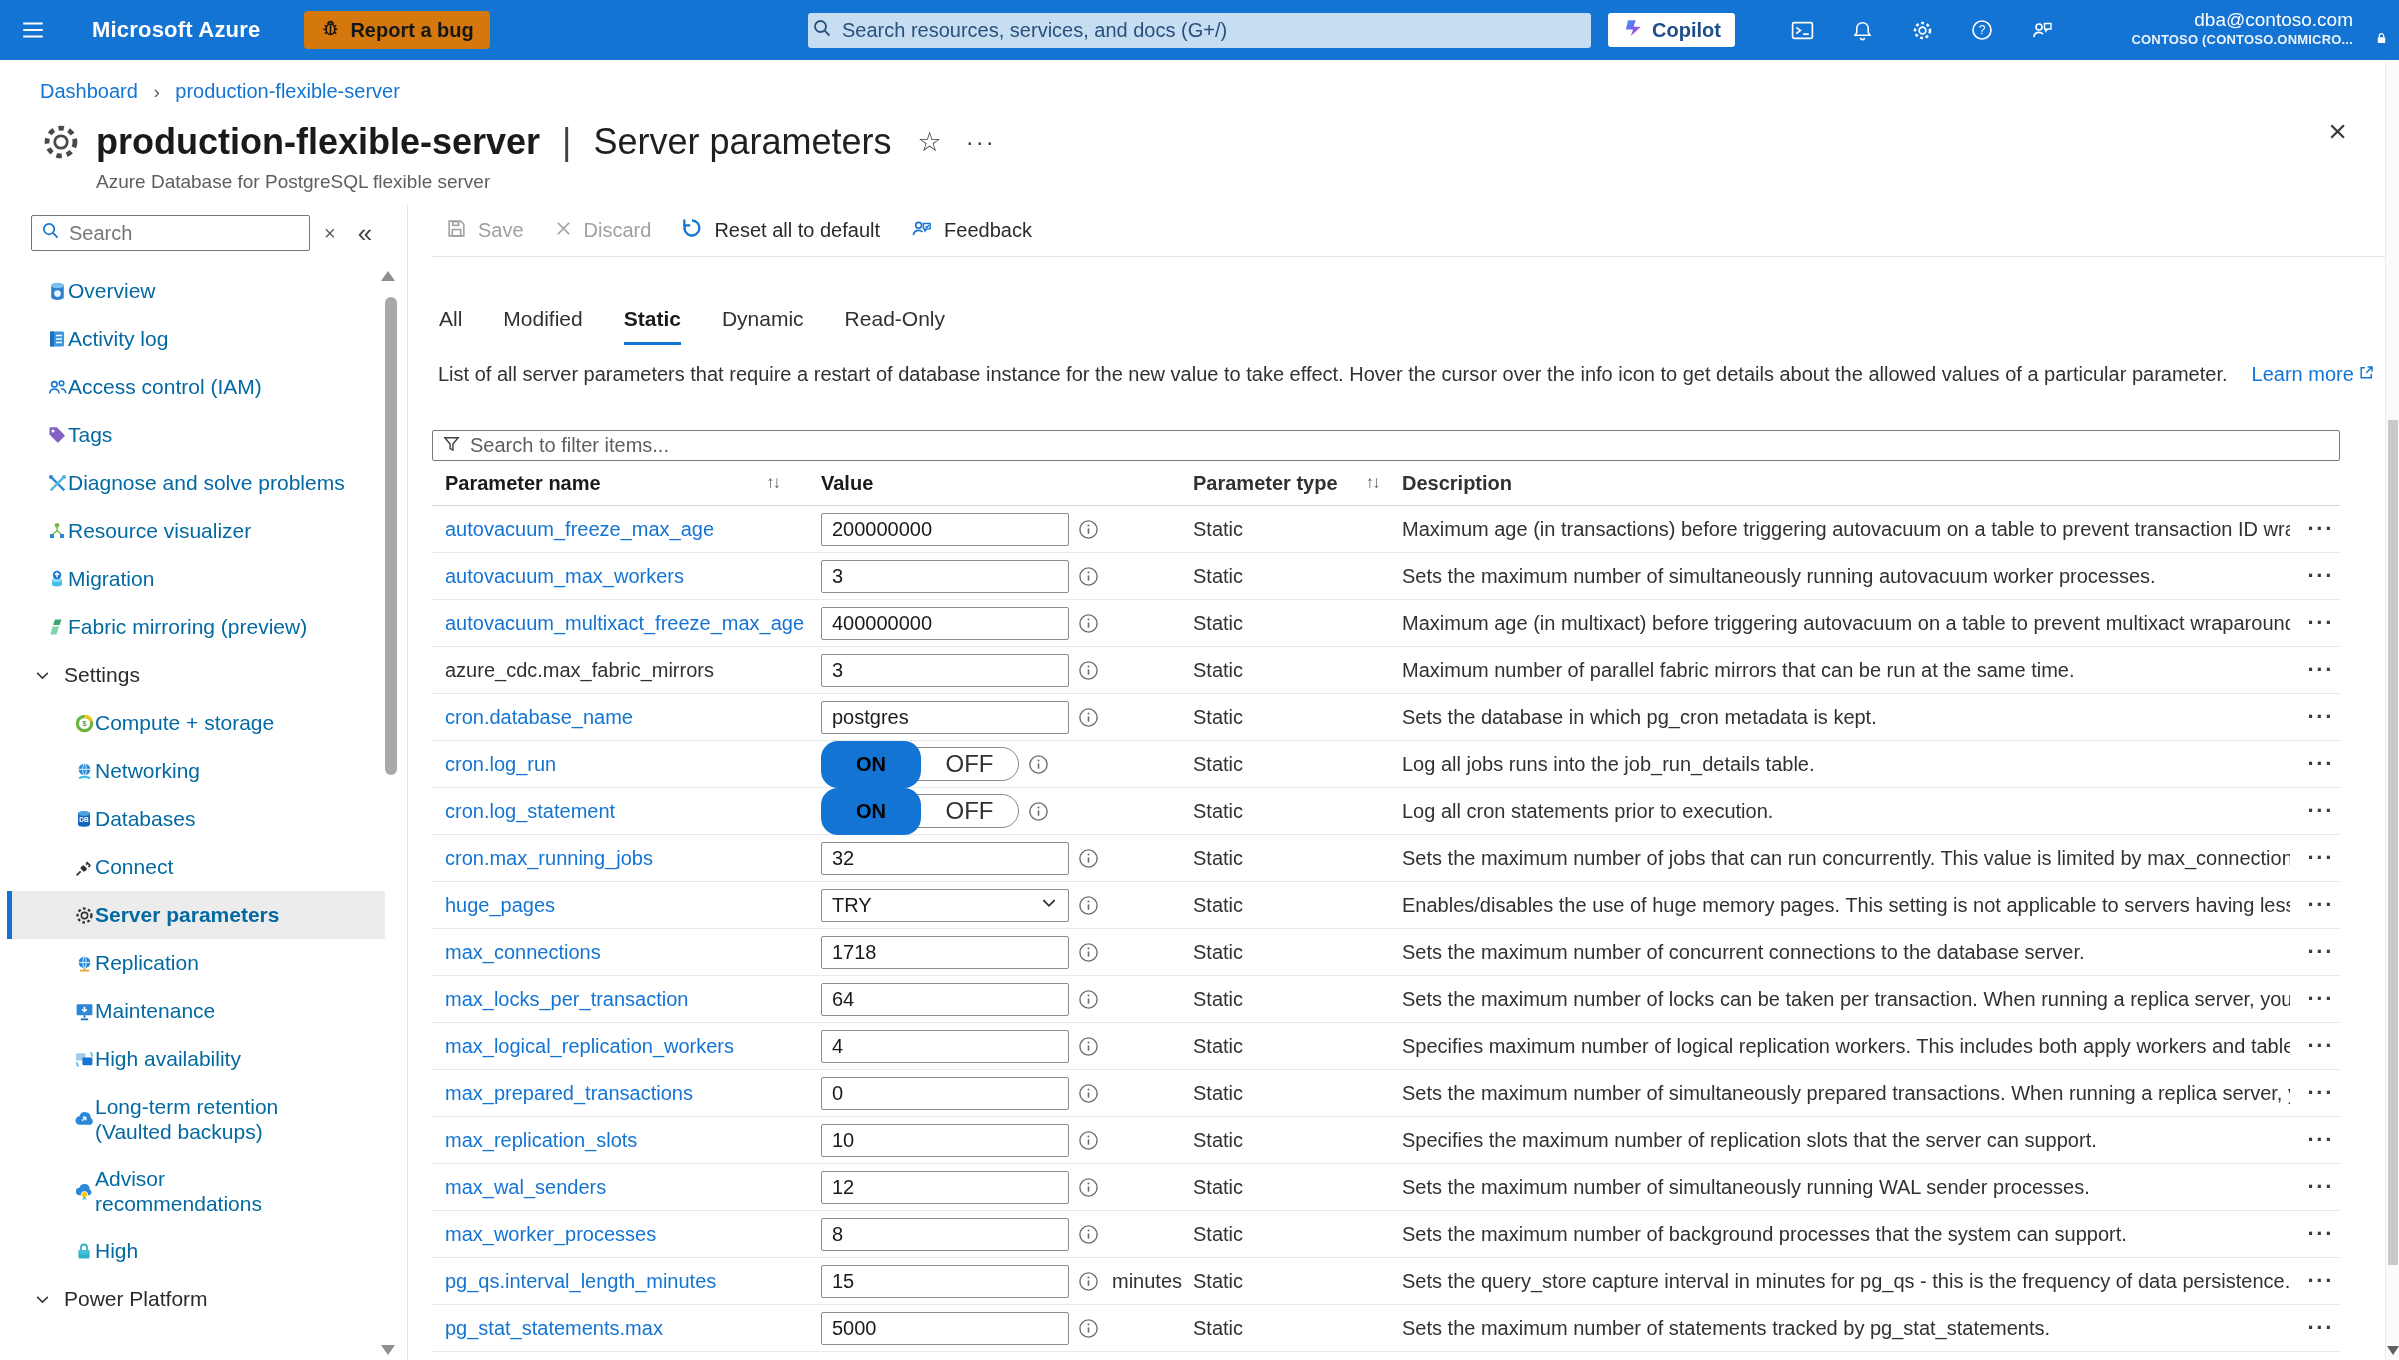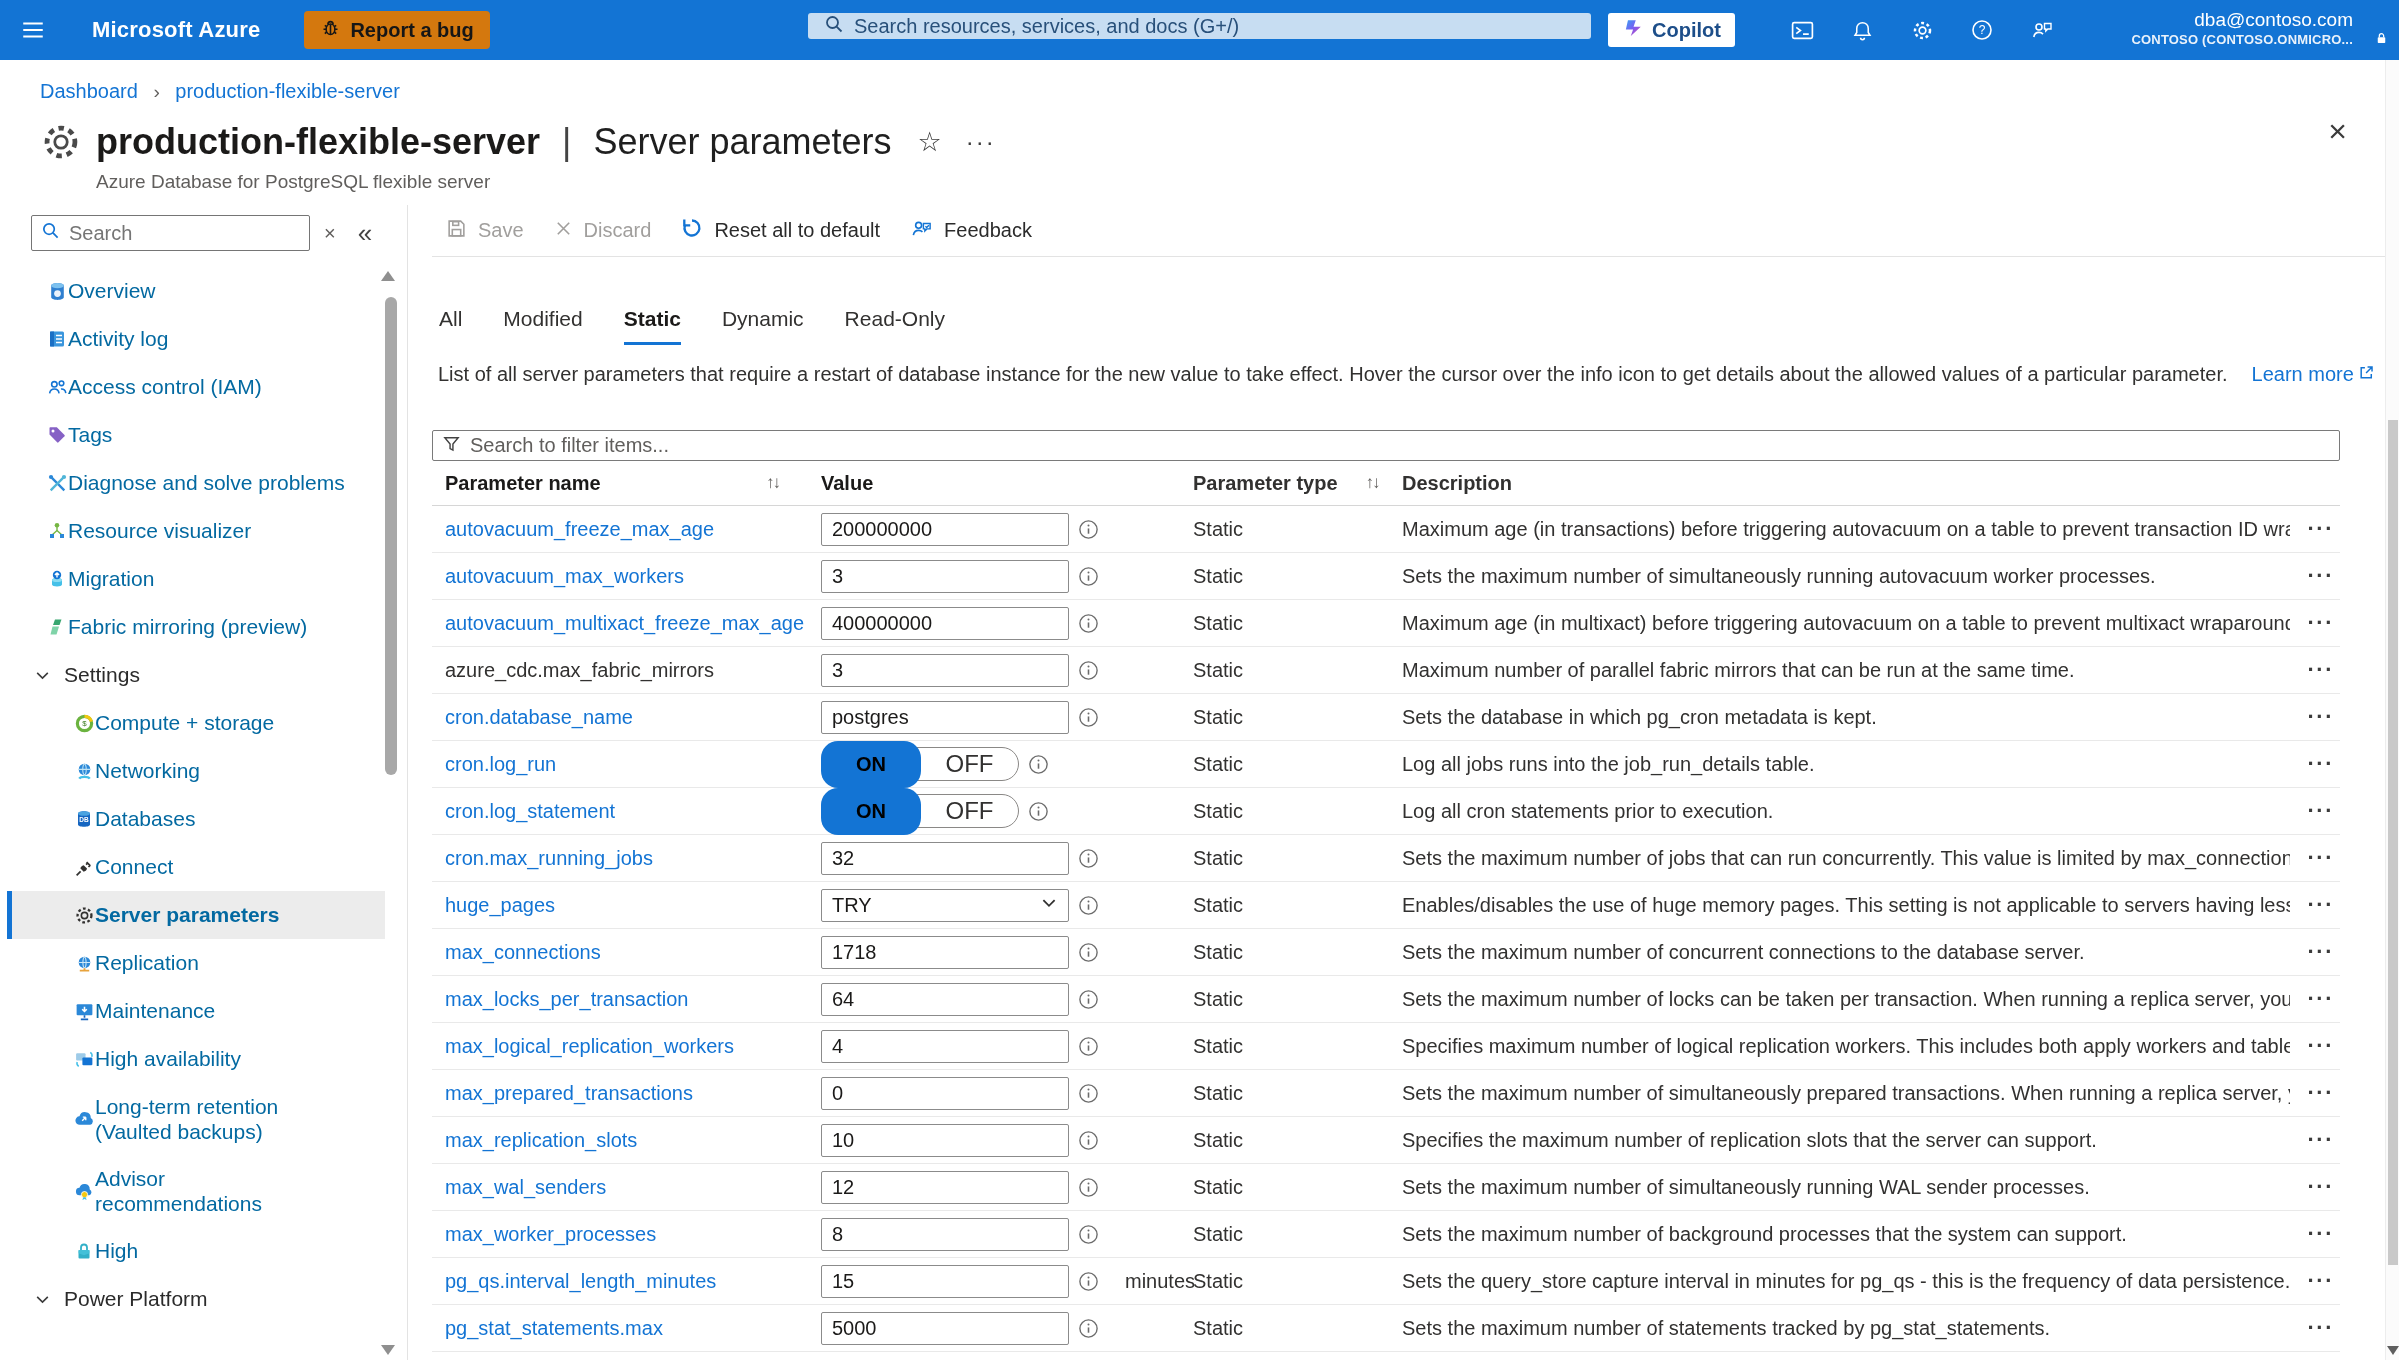--- a/index.html
+++ b/index.html
@@ -5,21 +5,21 @@
   *{margin:0;padding:0;box-sizing:border-box}
   html,body{width:2399px;height:1360px;overflow:hidden}
   body{font-family:"Liberation Sans",sans-serif;background:#fff;color:#323130;font-size:20px;cursor:default}
   .page{position:relative;width:2399px;height:1360px;overflow:hidden}
 
   
   .topbar{position:relative;height:60px;background:#1374d4;display:flex;align-items:center;color:#fff}
   .hamburger{width:66px;display:flex;justify-content:center;cursor:pointer}
   .brand{font-size:22px;font-weight:700;letter-spacing:.2px;margin-left:26px;white-space:nowrap}
   .bugbtn{margin-left:44px;background:#d4780e;color:#161616;border-radius:4px;height:38px;display:flex;align-items:center;gap:9px;padding:0 16px;font-size:20px;font-weight:600;cursor:pointer}
-  .topsearch{position:absolute;left:808px;top:13px;width:783px;height:26px;background:#c7ddf2;border-radius:3px;display:flex;align-items:center;padding:0 16px;gap:10px}
+  .topsearch{position:absolute;left:808px;top:13px;width:783px;height:35px;background:#c7ddf2;border-radius:3px;display:flex;align-items:center;padding:0 4px;gap:10px}
   .topsearch .ph{color:#28507a;font-size:20px;white-space:nowrap}
   .copilot{position:absolute;left:1608px;top:13px;height:34px;background:#fff;border-radius:3px;display:flex;align-items:center;gap:8px;padding:0 14px;color:#1d4e89;font-weight:600;font-size:20px;cursor:pointer}
   .topicons{position:absolute;left:1772px;top:0;height:60px;display:flex;align-items:center}
   .topicons .tico{width:60px;height:60px;display:flex;align-items:center;justify-content:center;cursor:pointer}
   .account{position:absolute;right:46px;top:8px;text-align:right;line-height:1.25;cursor:pointer}
   .account .em{font-size:19px;color:#fff}
   .account .tn{font-size:13px;font-weight:700;color:#eaf2fb;letter-spacing:.2px}
   .avlock{position:absolute;right:10px;bottom:9px}
 
   
@@ -99,21 +99,21 @@
   .thead .c-name .sortg{margin-left:auto;margin-right:42px}
   .thead .c-type .sortg{margin-left:28px}
   .pname.link{color:#1374d4;text-decoration:none;cursor:pointer}
   .pname.plain{color:#323130}
   .vinput{width:248px;height:33px;border:1px solid #8b8b8b;border-radius:2px;padding:0 10px;font-size:20px;color:#1b1a19;font-family:"Liberation Sans",sans-serif;background:#fff}
   .vselect{width:248px;height:33px;border:1px solid #8b8b8b;border-radius:2px;display:flex;align-items:center;justify-content:space-between;padding:0 10px;font-size:20px;color:#1b1a19;cursor:pointer;background:#fff}
   .vtoggle{width:198px;height:34px;border:1px solid #8a8886;border-radius:17px;display:flex;align-items:center;cursor:pointer;background:#fff}
   .t-on{width:100px;height:47px;margin:-1px 0 -1px -1px;background:#1374d4;border-radius:17px;color:#000000;font-weight:700;display:flex;align-items:center;justify-content:center;font-size:20px}
   .t-off{flex:1;text-align:center;color:#323130;font-size:24px}
   .info{margin-left:9px;display:flex;align-items:center;cursor:pointer}
-  .unit{margin-left:26px;color:#323130}
+  .unit{margin-left:13px;color:#323130}
 
   
   .mscroll{position:absolute;right:0;top:60px;bottom:0;width:14px;background:#fbfbfb;border-left:1px solid #ededed}
   .mthumb{position:absolute;left:2px;width:10px;top:360px;height:845px;background:#c9c9c9;cursor:pointer}
   .mdown{position:absolute;left:1px;bottom:5px;width:0;height:0;border-left:6px solid transparent;border-right:6px solid transparent;border-top:9px solid #5f5f5f;cursor:pointer}
 </style>
 </head>
 <body>
 
 <div class="page">

